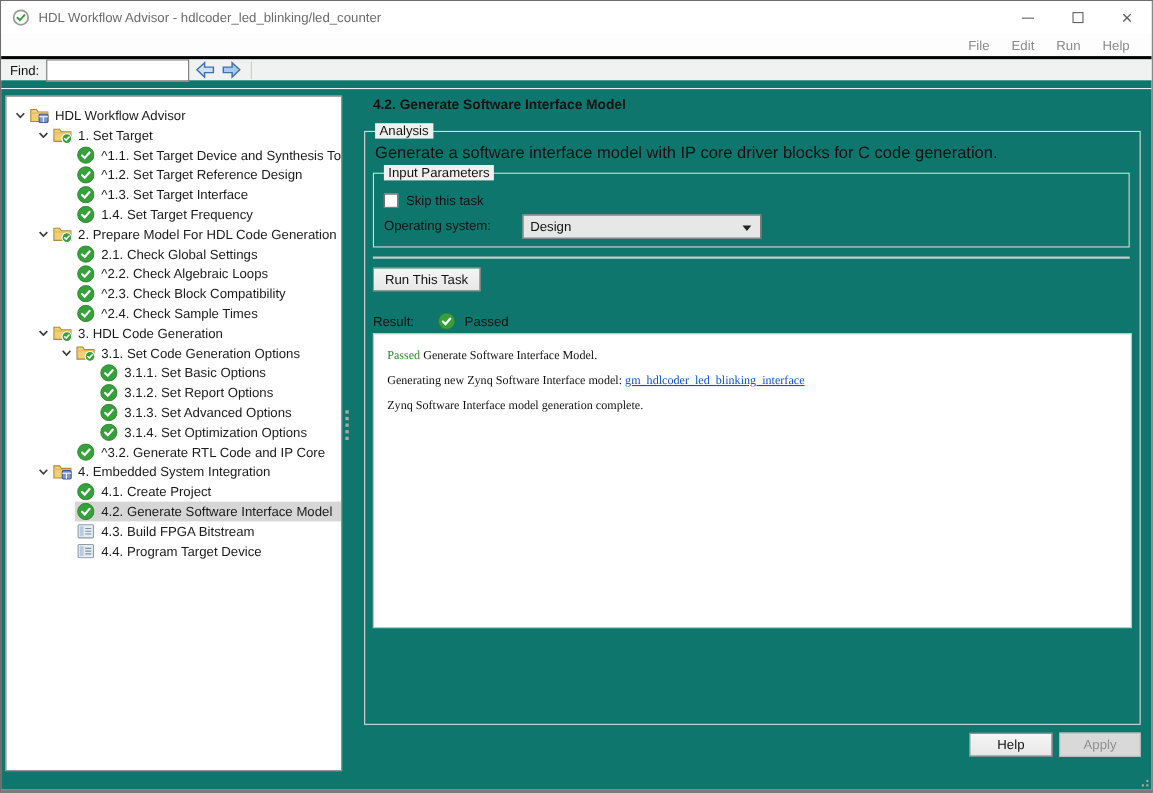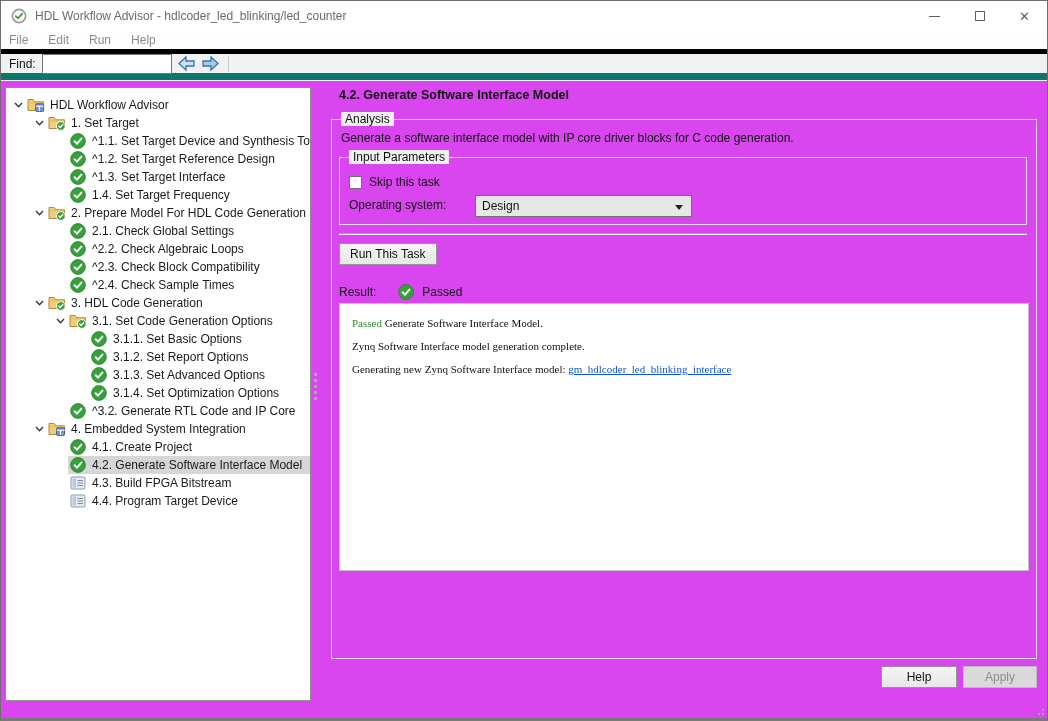--- a/index.html
+++ b/index.html
@@ -12,32 +12,32 @@
   
   .titlebar { height:30px; background:#fff; display:flex; align-items:center; }
   .titlebar .app-icon { margin:0 8px 0 10px; display:flex; }
   .title-text { font-size:12px; color:#6b6b6b; }
   .win-controls { margin-left:auto; display:flex; height:100%; }
   .win-btn { width:45px; height:100%; display:flex; align-items:center; justify-content:center; color:#5f5f5f; cursor:default; }
   .glyph-min { width:11px; height:1px; background:#5f5f5f; }
   .glyph-max { width:10px; height:10px; border:1px solid #5f5f5f; }
   .glyph-close { font-size:13px; line-height:1; color:#5f5f5f; }
   
-  .menubar { height:23px; background:#fdfdfd; display:flex; align-items:center; padding-left:8px; border-bottom:5px solid #000000; }
+  .menubar { height:23px; background:#fdfdfd; display:flex; align-items:center; padding-left:8px; border-bottom:3px solid #000000;justify-content:flex-end; }
   .menu-item { font-size:12px; color:#8a8a8a; padding:0 12px 0 0; margin-right:8px; }
   
   .toolbar { height:26px; background:#f0f2f2; border-bottom:7px solid #0f766e; display:flex; align-items:center; padding-left:8px; }
   .find-label { font-size:12px; color:#111; margin-right:6px; }
   .find-combo { width:130px; height:20px; background:#fff; border:1px solid #767676; display:flex; align-items:center; }
   .find-input { flex:1; border:none; outline:none; height:16px; font-size:12px; padding:0 4px; background:transparent; }
   .find-chevron { width:16px; display:flex; justify-content:center; color:#444; }
   .nav-arrow { margin-left:5px; display:flex; }
   .tool-sep { width:1px; height:16px; background:#c9c9c9; margin-left:8px; }
   
-  .main { position:absolute; left:0; top:80px; right:0; bottom:0; background:#d946ef; }
+  .main { position:absolute; left:0; top:80px; right:0; bottom:0; background:#0f766e; }
   
   .tree-panel {
     position:absolute; left:4px; top:6px; width:306px; height:614px;
     background:#fff; border:1px solid #8f8f8f; overflow:hidden; padding-top:8px;
   }
   .tree-row { display:flex; align-items:center; height:18px; font-size:12px; color:#1a1a1a; white-space:nowrap; }
   .chev { width:16px; display:flex; justify-content:center; align-items:center; flex:0 0 16px; }
   .row-content { display:flex; align-items:center; flex:1; height:18px; padding-right:4px; }
   .tree-ic { width:19px; display:flex; align-items:center; justify-content:center; flex:0 0 19px; }
   .tree-label { padding-left:5px; }
@@ -45,21 +45,21 @@
   
   .splitter-grip { position:absolute; left:313px; top:292px; display:flex; flex-direction:column; gap:3px; }
   .splitter-grip i { width:3px; height:3px; background:#a9a9a9; }
   
   .right-panel { position:absolute; left:322px; top:0; right:0; bottom:0; }
   .task-title { position:absolute; left:16px; top:7px; font-size:12.5px; font-weight:bold; color:#111; }
   .groupbox { position:absolute; border:1px solid #d9d9d9; }
   .group-legend { position:absolute; font-size:12px; color:#111; background:#f0f0f0; padding:0 4px; z-index:2; }
   .analysis-box { left:8px; top:38px; width:706px; height:540px; }
   .legend-analysis { left:18px; top:31px; }
-  .task-desc { position:absolute; left:18px; top:50px; font-size:12px; color:#111; }
+  .task-desc { position:absolute; left:18px; top:50px; font-size:15px; color:#111; }
   .input-box { left:16px; top:76px; width:688px; height:68px; }
   .legend-input { left:26px; top:69px; }
   .skip-row { position:absolute; left:26px; top:94px; display:flex; align-items:center;justify-content:space-between; }
   .checkbox { width:13px; height:13px; background:#fff; border:1px solid #707070; margin-right:7px; }
   .ctl-label { font-size:12px; color:#111; }
   .os-row { position:absolute; left:26px; top:117px; display:flex; align-items:center; }
   .os-combo {
     position:absolute; left:126px; top:-3px; width:217px; height:22px;
     background:#e7e7e7; border:1px solid #707070; display:flex; align-items:center;
     font-size:12px; color:#111; padding-left:6px;
@@ -514,24 +514,24 @@
             <path d="M4.6 8.3 L7 10.6 L11.4 5.6" fill="none" stroke="#fff" stroke-width="2" stroke-linecap="round"></path>
           </svg>
         </span>
         <span>Passed</span>
       </div>
 
       <div class="report-box">
         <div class="report-line">
           <span class="status-green">Passed</span><span> Generate Software Interface Model.</span>
         </div>
-        <div class="report-line">Zynq Software Interface model generation complete.</div>
         <div class="report-line">
           <span>Generating new Zynq Software Interface model: </span><a class="report-link">gm_hdlcoder_led_blinking_interface</a>
         </div>
+        <div class="report-line">Zynq Software Interface model generation complete.</div>
       </div>
 
       <button class="btn help-btn">Help</button>
       <button class="btn apply-btn" disabled="">Apply</button>
     </div>
   </div>
 
   <div class="resize-grip">
     <i style="right:0;bottom:0;position:absolute"></i>
     <i style="right:4px;bottom:0;position:absolute"></i>

